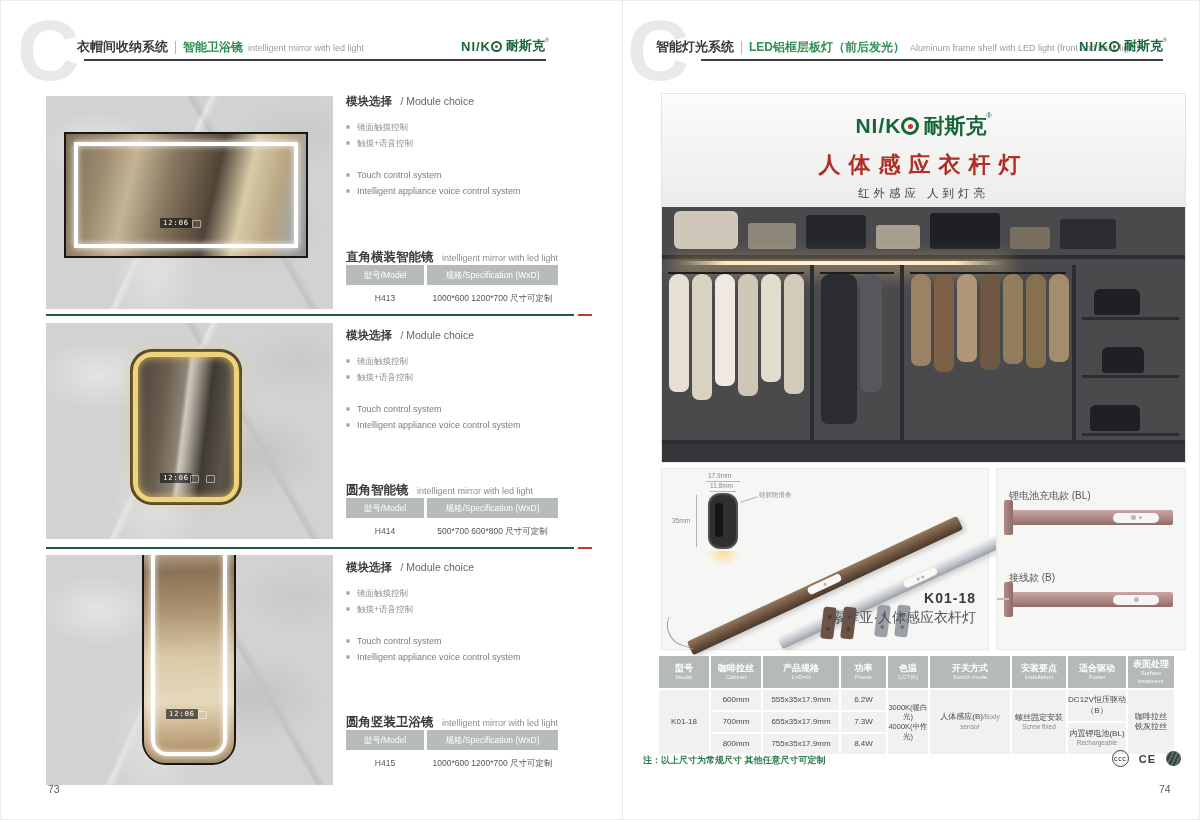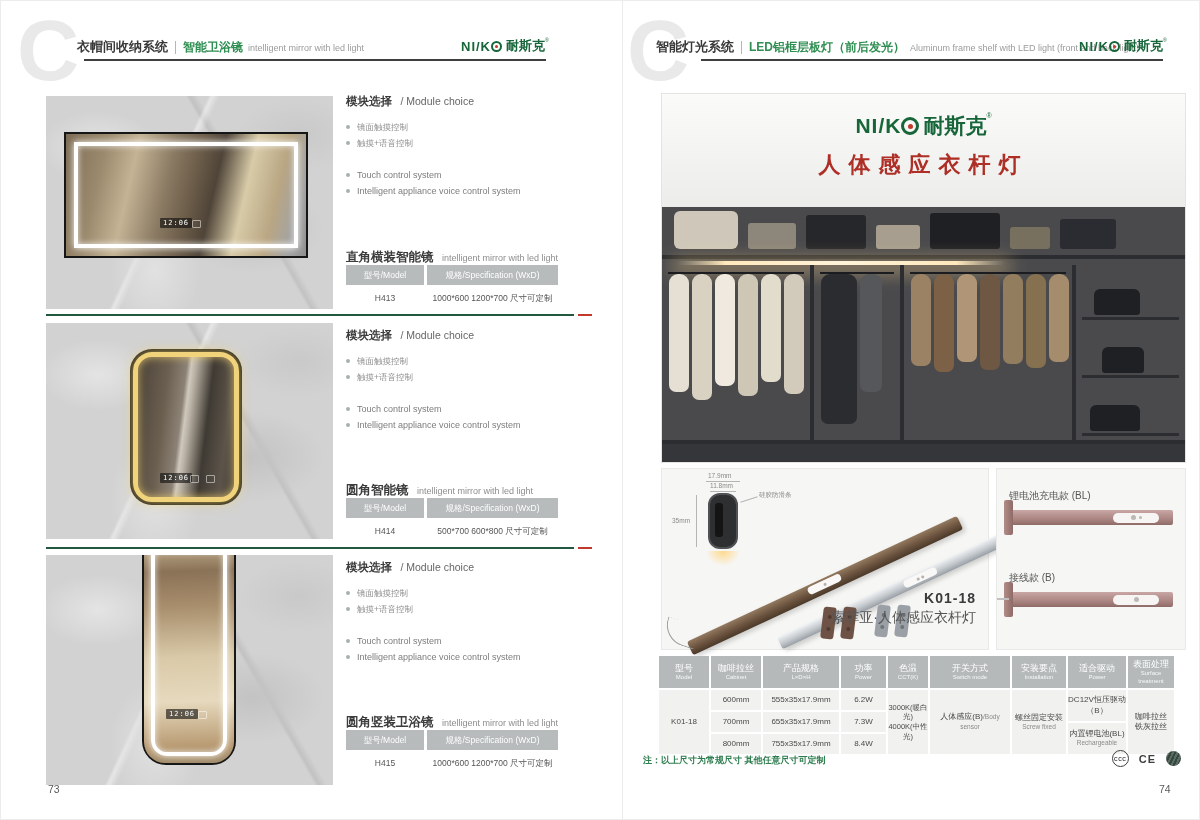--- a/index.html
+++ b/index.html
@@ -147,21 +147,21 @@
   .vbar { position:relative; height:15px; border-radius:2px; background:linear-gradient(180deg,#c9a7a4 0%, #a8827f 65%, #8f6b68 100%); }
   .vcap { position:absolute; left:-5px; top:-10px; width:9px; height:35px; background:linear-gradient(90deg,#b18c89,#8f6b68); border-radius:2px; }
   .vpill { position:absolute; right:14px; top:2.5px; width:46px; height:10px; background:#f7f5f4; border-radius:5px; display:flex; align-items:center; justify-content:center; gap:3px; }
   .vdot { width:5px; height:5px; border-radius:50%; background:#bdb8b3; }
   .vwire { position:absolute; left:-12px; top:6px; width:12px; height:1.5px; background:#c0c0c0; }
 
   
   .rtable { position:absolute; left:658px; top:655px; width:527px; display:flex; gap:2px; }
   .rcol { display:flex; flex-direction:column; gap:2px; flex:none; }
   .rth { background:#b5b9ba; color:#fff; height:32px; display:flex; flex-direction:column; align-items:center; justify-content:center; text-align:center; line-height:1.25; }
-  .rth-zh { font-size:9px; font-weight:normal; }
+  .rth-zh { font-size:9px; font-weight:bold; }
   .rth-en { font-size:6px; opacity:.9; }
   .rtd { background:#f1f1ef; color:#4a4a4a; font-size:8px; display:flex; flex-direction:column; align-items:center; justify-content:center; text-align:center; line-height:1.3; }
   .rtd.row { height:20px; }
   .rtd.merged { height:64px; }
   .rtd.half { height:31px; }
   .rtd .en-sub { font-size:6.5px; color:#8a8a8a; }
   .w1{width:50px}.w2{width:50px}.w3{width:76px}.w4{width:45px}.w5{width:40px}.w6{width:80px}.w7{width:54px}.w8{width:58px}.w9{width:46px}
 
   .note { position:absolute; left:642px; top:753px; font-size:9px; font-weight:bold; color:#2e7d4f; }
   .certs { position:absolute; right:18px; top:749px; display:flex; align-items:center; gap:10px; }
@@ -368,20 +368,21 @@
     <div class="hero-top">
       <div class="brand brand-lg hero-logo">
         <span class="brand-latin">NI/K</span>
         <span class="brand-o">
             <span class="brand-o-dot"></span>
           </span>
         <span class="brand-cn">耐斯克</span>
         <span class="brand-reg">®</span>
       </div>
       <div class="hero-title">人体感应衣杆灯</div>
+      <div class="hero-sub">红外感应 人到灯亮</div>
     </div>
     <div class="wardrobe">
       <div class="w-top">
         <div class="w-item w-case"></div>
         <div class="w-item w-fold1"></div>
         <div class="w-item w-box1"></div>
         <div class="w-item w-fold2"></div>
         <div class="w-item w-box2"></div>
         <div class="w-item w-fold3"></div>
         <div class="w-item w-box3"></div>

